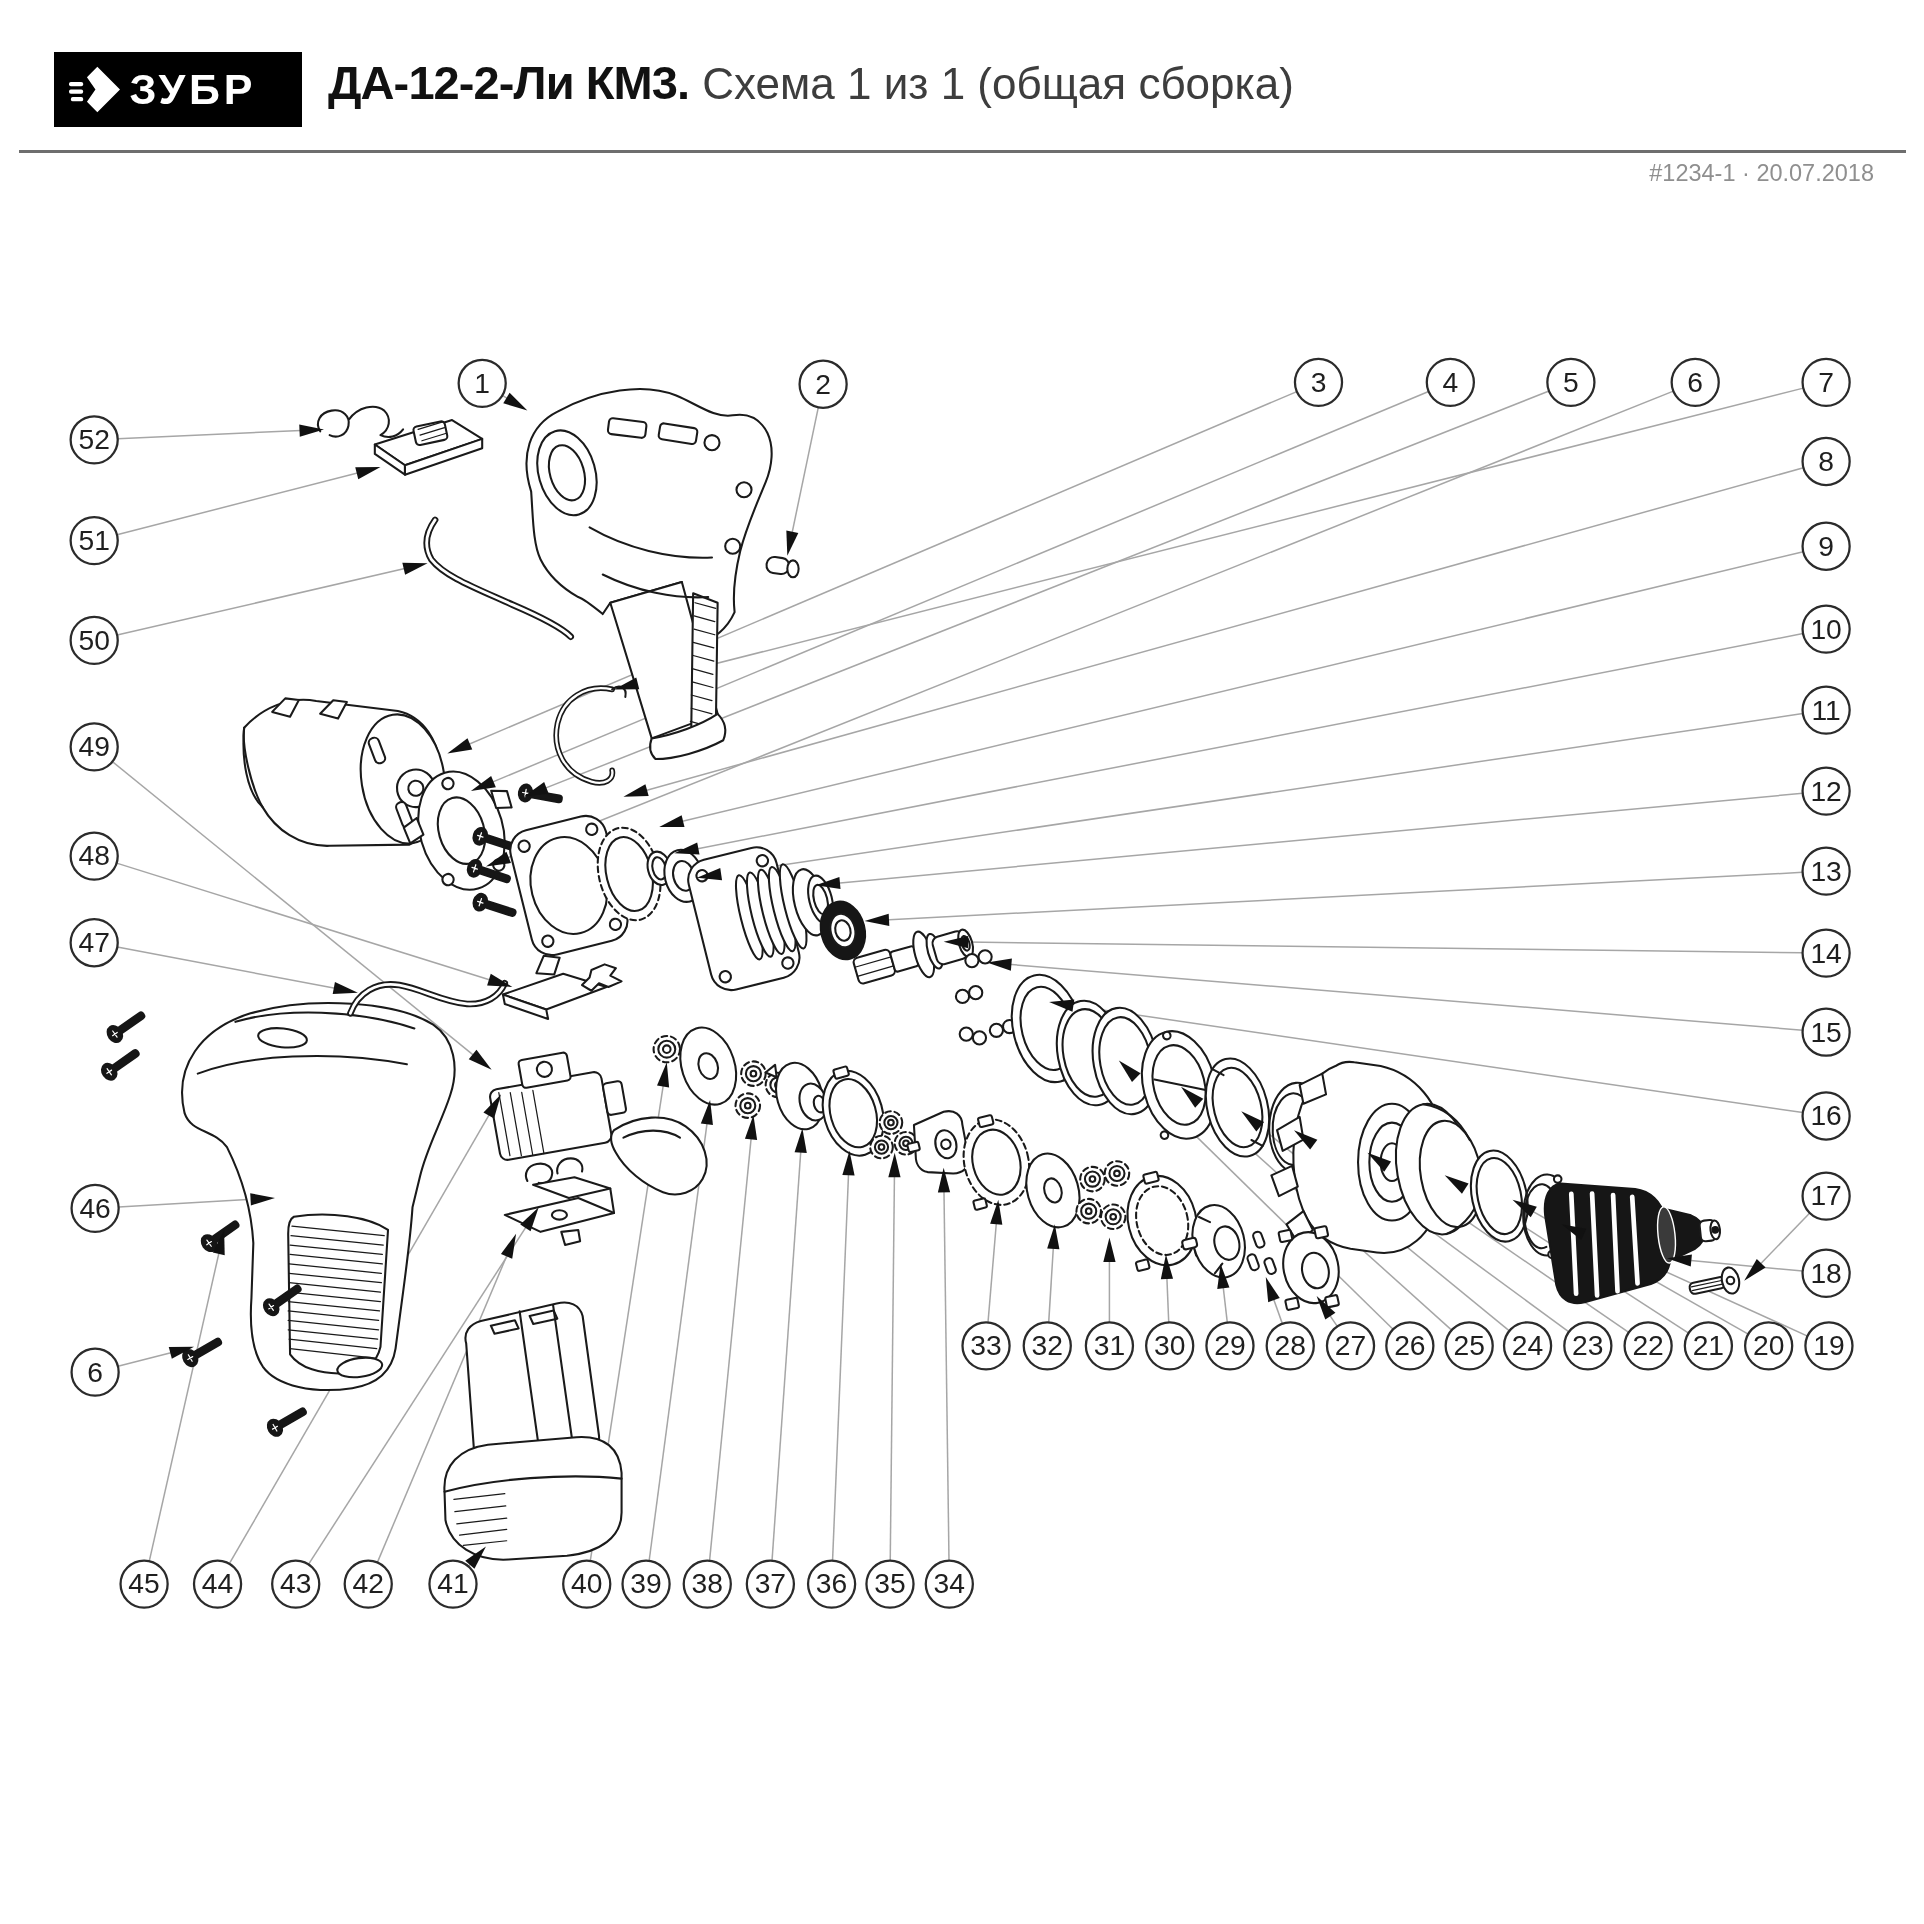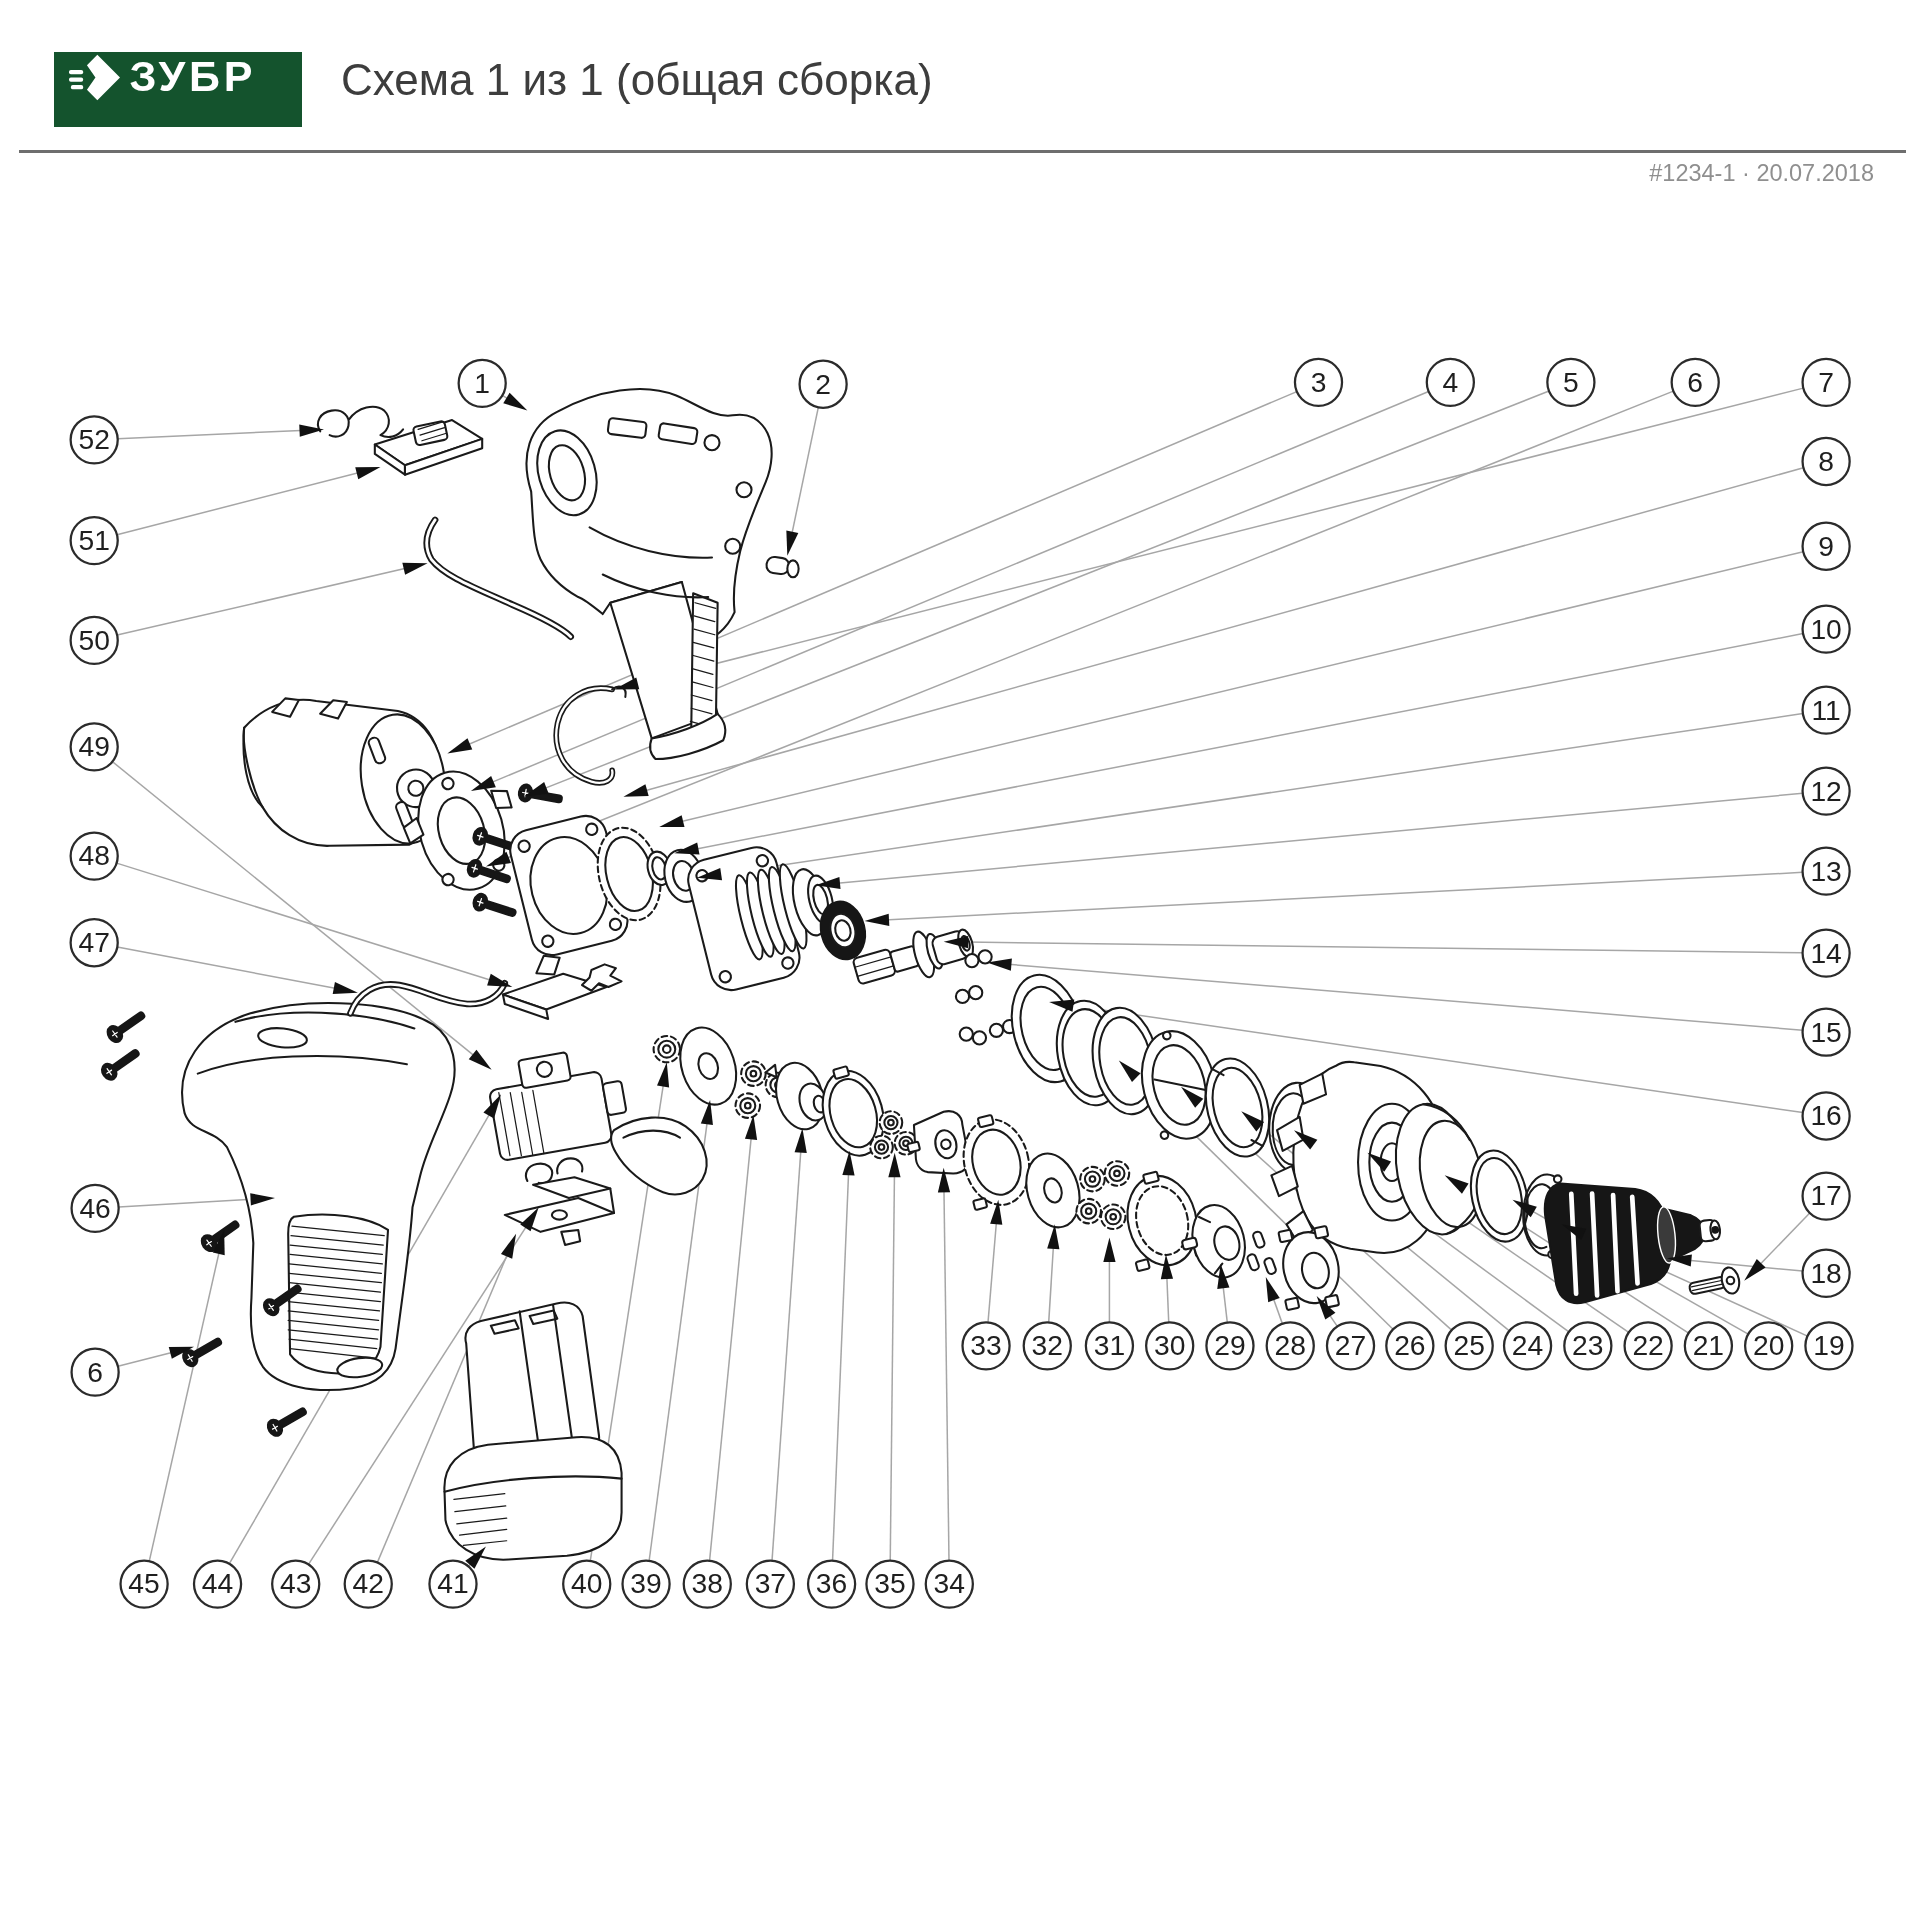--- a/index.html
+++ b/index.html
@@ -3,21 +3,21 @@
 <meta charset="utf-8">
 <style>
   html,body{margin:0;padding:0;}
   body{
     width:1925px;height:1925px;position:relative;background:#ffffff;
     font-family:"Liberation Sans", sans-serif;overflow:hidden;
   }
   
   .logo{
     position:absolute;left:54px;top:52px;width:248px;height:75px;
-    background:#14532d;display:flex;align-items:flex-start;gap:9.4px;
+    background:#000000;display:flex;align-items:center;gap:9.4px;
     padding-left:15px;box-sizing:border-box;
   }
   .logo-text{
     color:#ffffff;font-size:43px;font-weight:bold;letter-spacing:3.8px;
     font-family:"Liberation Sans", sans-serif;
   }
   .titles{
     position:absolute;left:328px;top:55px;height:75px;
     display:flex;align-items:baseline;white-space:nowrap;
   }
@@ -815,17 +815,18 @@
 <div class="logo">
   <svg width="51" height="51" viewBox="0 0 54 54">
     <rect x="0" y="19" width="15" height="4.5" rx="2" fill="#ffffff"></rect>
     <rect x="0" y="27" width="15" height="4.5" rx="2" fill="#ffffff"></rect>
     <rect x="2" y="35" width="13" height="4.5" rx="2" fill="#ffffff"></rect>
     <polygon points="30,3 54,27 30,51 19,40 28,27 19,14" fill="#ffffff"></polygon>
   </svg>
   <span class="logo-text">ЗУБР</span>
 </div>
 <div class="titles">
+  <span class="title">ДА-12-2-Ли КМ3.</span>
   <span class="subtitle">Схема 1 из 1 (общая сборка)</span>
 </div>
 <div class="rule"></div>
 <div class="docref">#1234-1 · 20.07.2018</div>
 
 
 </body></html>

